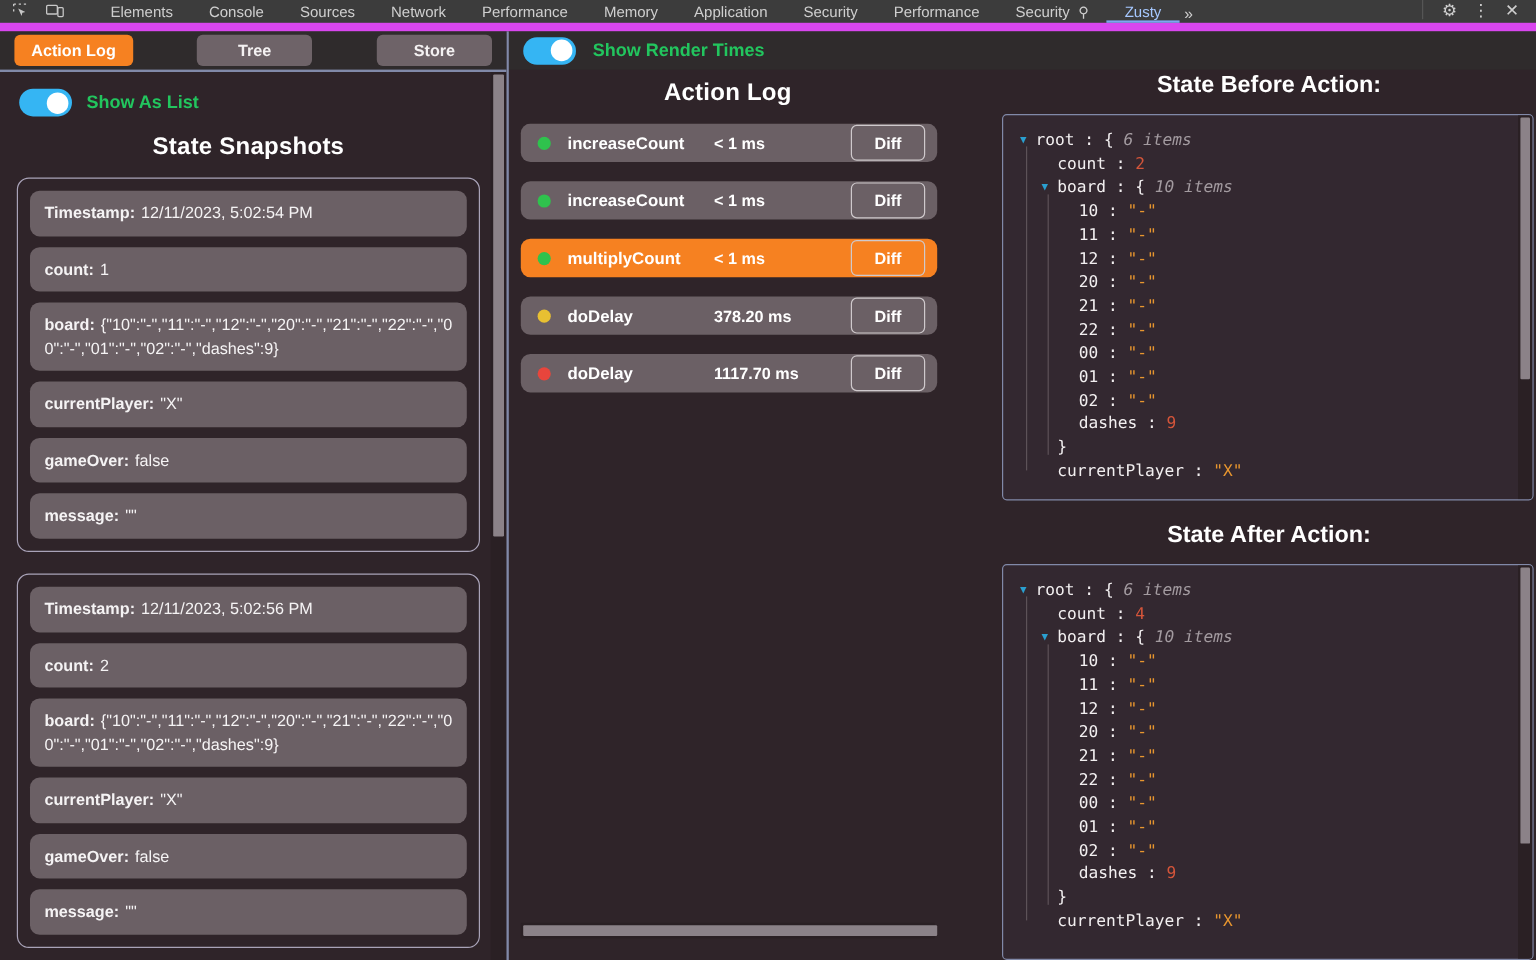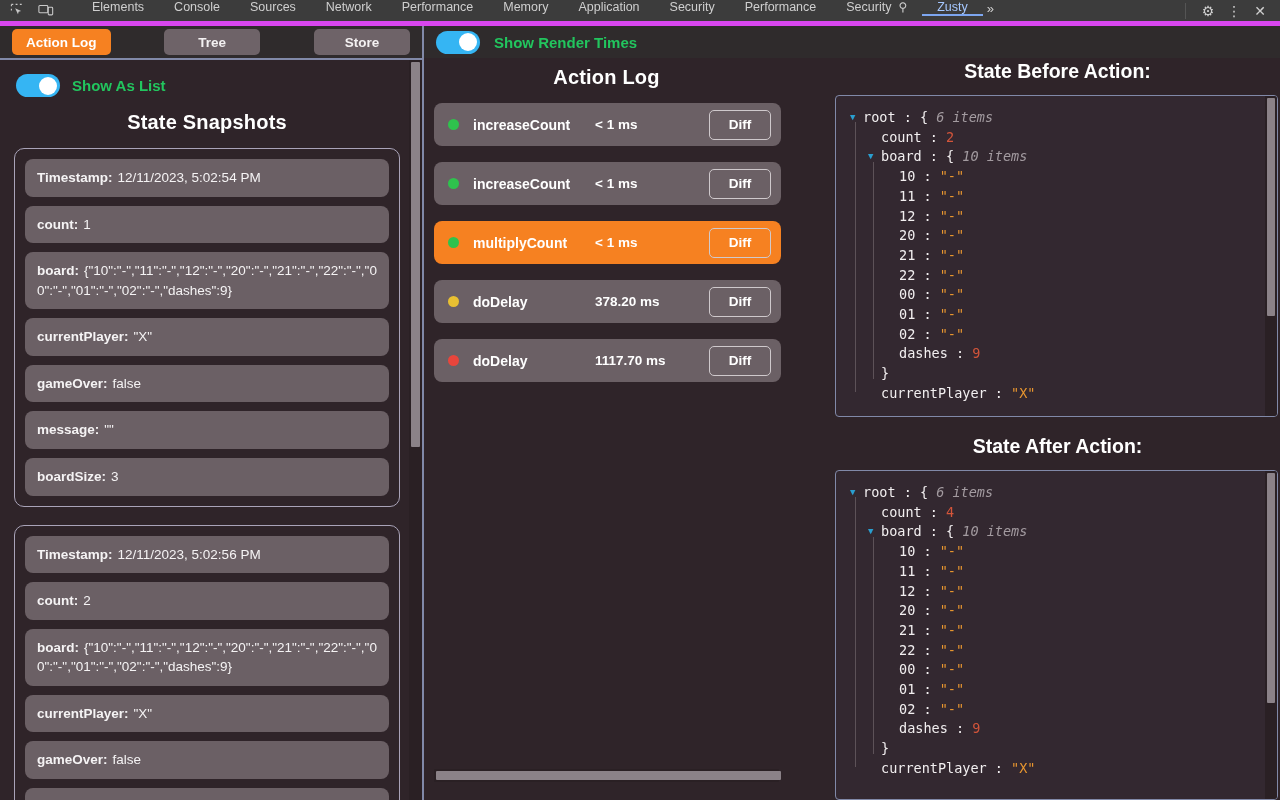--- a/index.html
+++ b/index.html
@@ -11,22 +11,22 @@
     overflow: hidden;
     background: #2f2429;
     font-family: "Liberation Sans", sans-serif;
   }
 
   
   #devtools-bar {
     height: 26px;
     background: #3c3c3c;
     display: flex;
-    align-items: flex-start;
-    border-bottom: 5px solid #d946ef;
+    align-items: flex-end;
+    border-bottom: 7px solid #d946ef;
     position: relative;
     z-index: 20;
   }
   .dt-icon-group {
     display: flex;
     align-items: center;
     padding: 0 3px 0 6px;
     gap: 7px;
   }
   .dt-icon {
@@ -248,21 +248,21 @@
     padding: 0;
   }
   #actionlog-list {
     flex: 1 1 auto;
     overflow: hidden;
     padding: 0 8px 0 10px;
   }
   .action-row {
     display: flex;
     align-items: center;
-    height: 43px;
+    height: 32px;
     border-radius: 8px;
     background: #6b6065;
     margin-bottom: 16px;
     padding: 0 10px 0 8px;
     cursor: pointer;
   }
   .action-row.selected { background: #f68121; }
   .dot {
     width: 11px; height: 11px;
     border-radius: 50%;
@@ -476,21 +476,20 @@
         <div class="panel-title">State Snapshots</div>
 
         <div id="snapshot-container">
             <div class="snapshot-card">
               <div class="kv-row"><span class="kv-key">Timestamp:</span><span class="kv-val">12/11/2023, 5:02:54 PM</span></div>
               <div class="kv-row"><span class="kv-key">count:</span><span class="kv-val">1</span></div>
               <div class="kv-row"><span class="kv-key">board:</span><span class="kv-val">{"10":"-","11":"-","12":"-","20":"-","21":"-","22":"-","00":"-","01":"-","02":"-","dashes":9}</span></div>
               <div class="kv-row"><span class="kv-key">currentPlayer:</span><span class="kv-val">"X"</span></div>
               <div class="kv-row"><span class="kv-key">gameOver:</span><span class="kv-val">false</span></div>
               <div class="kv-row"><span class="kv-key">message:</span><span class="kv-val">""</span></div>
-              <div class="kv-row"><span class="kv-key">boardSize:</span><span class="kv-val">3</span></div>
             </div>
             <div class="snapshot-card">
               <div class="kv-row"><span class="kv-key">Timestamp:</span><span class="kv-val">12/11/2023, 5:02:56 PM</span></div>
               <div class="kv-row"><span class="kv-key">count:</span><span class="kv-val">2</span></div>
               <div class="kv-row"><span class="kv-key">board:</span><span class="kv-val">{"10":"-","11":"-","12":"-","20":"-","21":"-","22":"-","00":"-","01":"-","02":"-","dashes":9}</span></div>
               <div class="kv-row"><span class="kv-key">currentPlayer:</span><span class="kv-val">"X"</span></div>
               <div class="kv-row"><span class="kv-key">gameOver:</span><span class="kv-val">false</span></div>
               <div class="kv-row"><span class="kv-key">message:</span><span class="kv-val">""</span></div>
             </div>
           </div>

